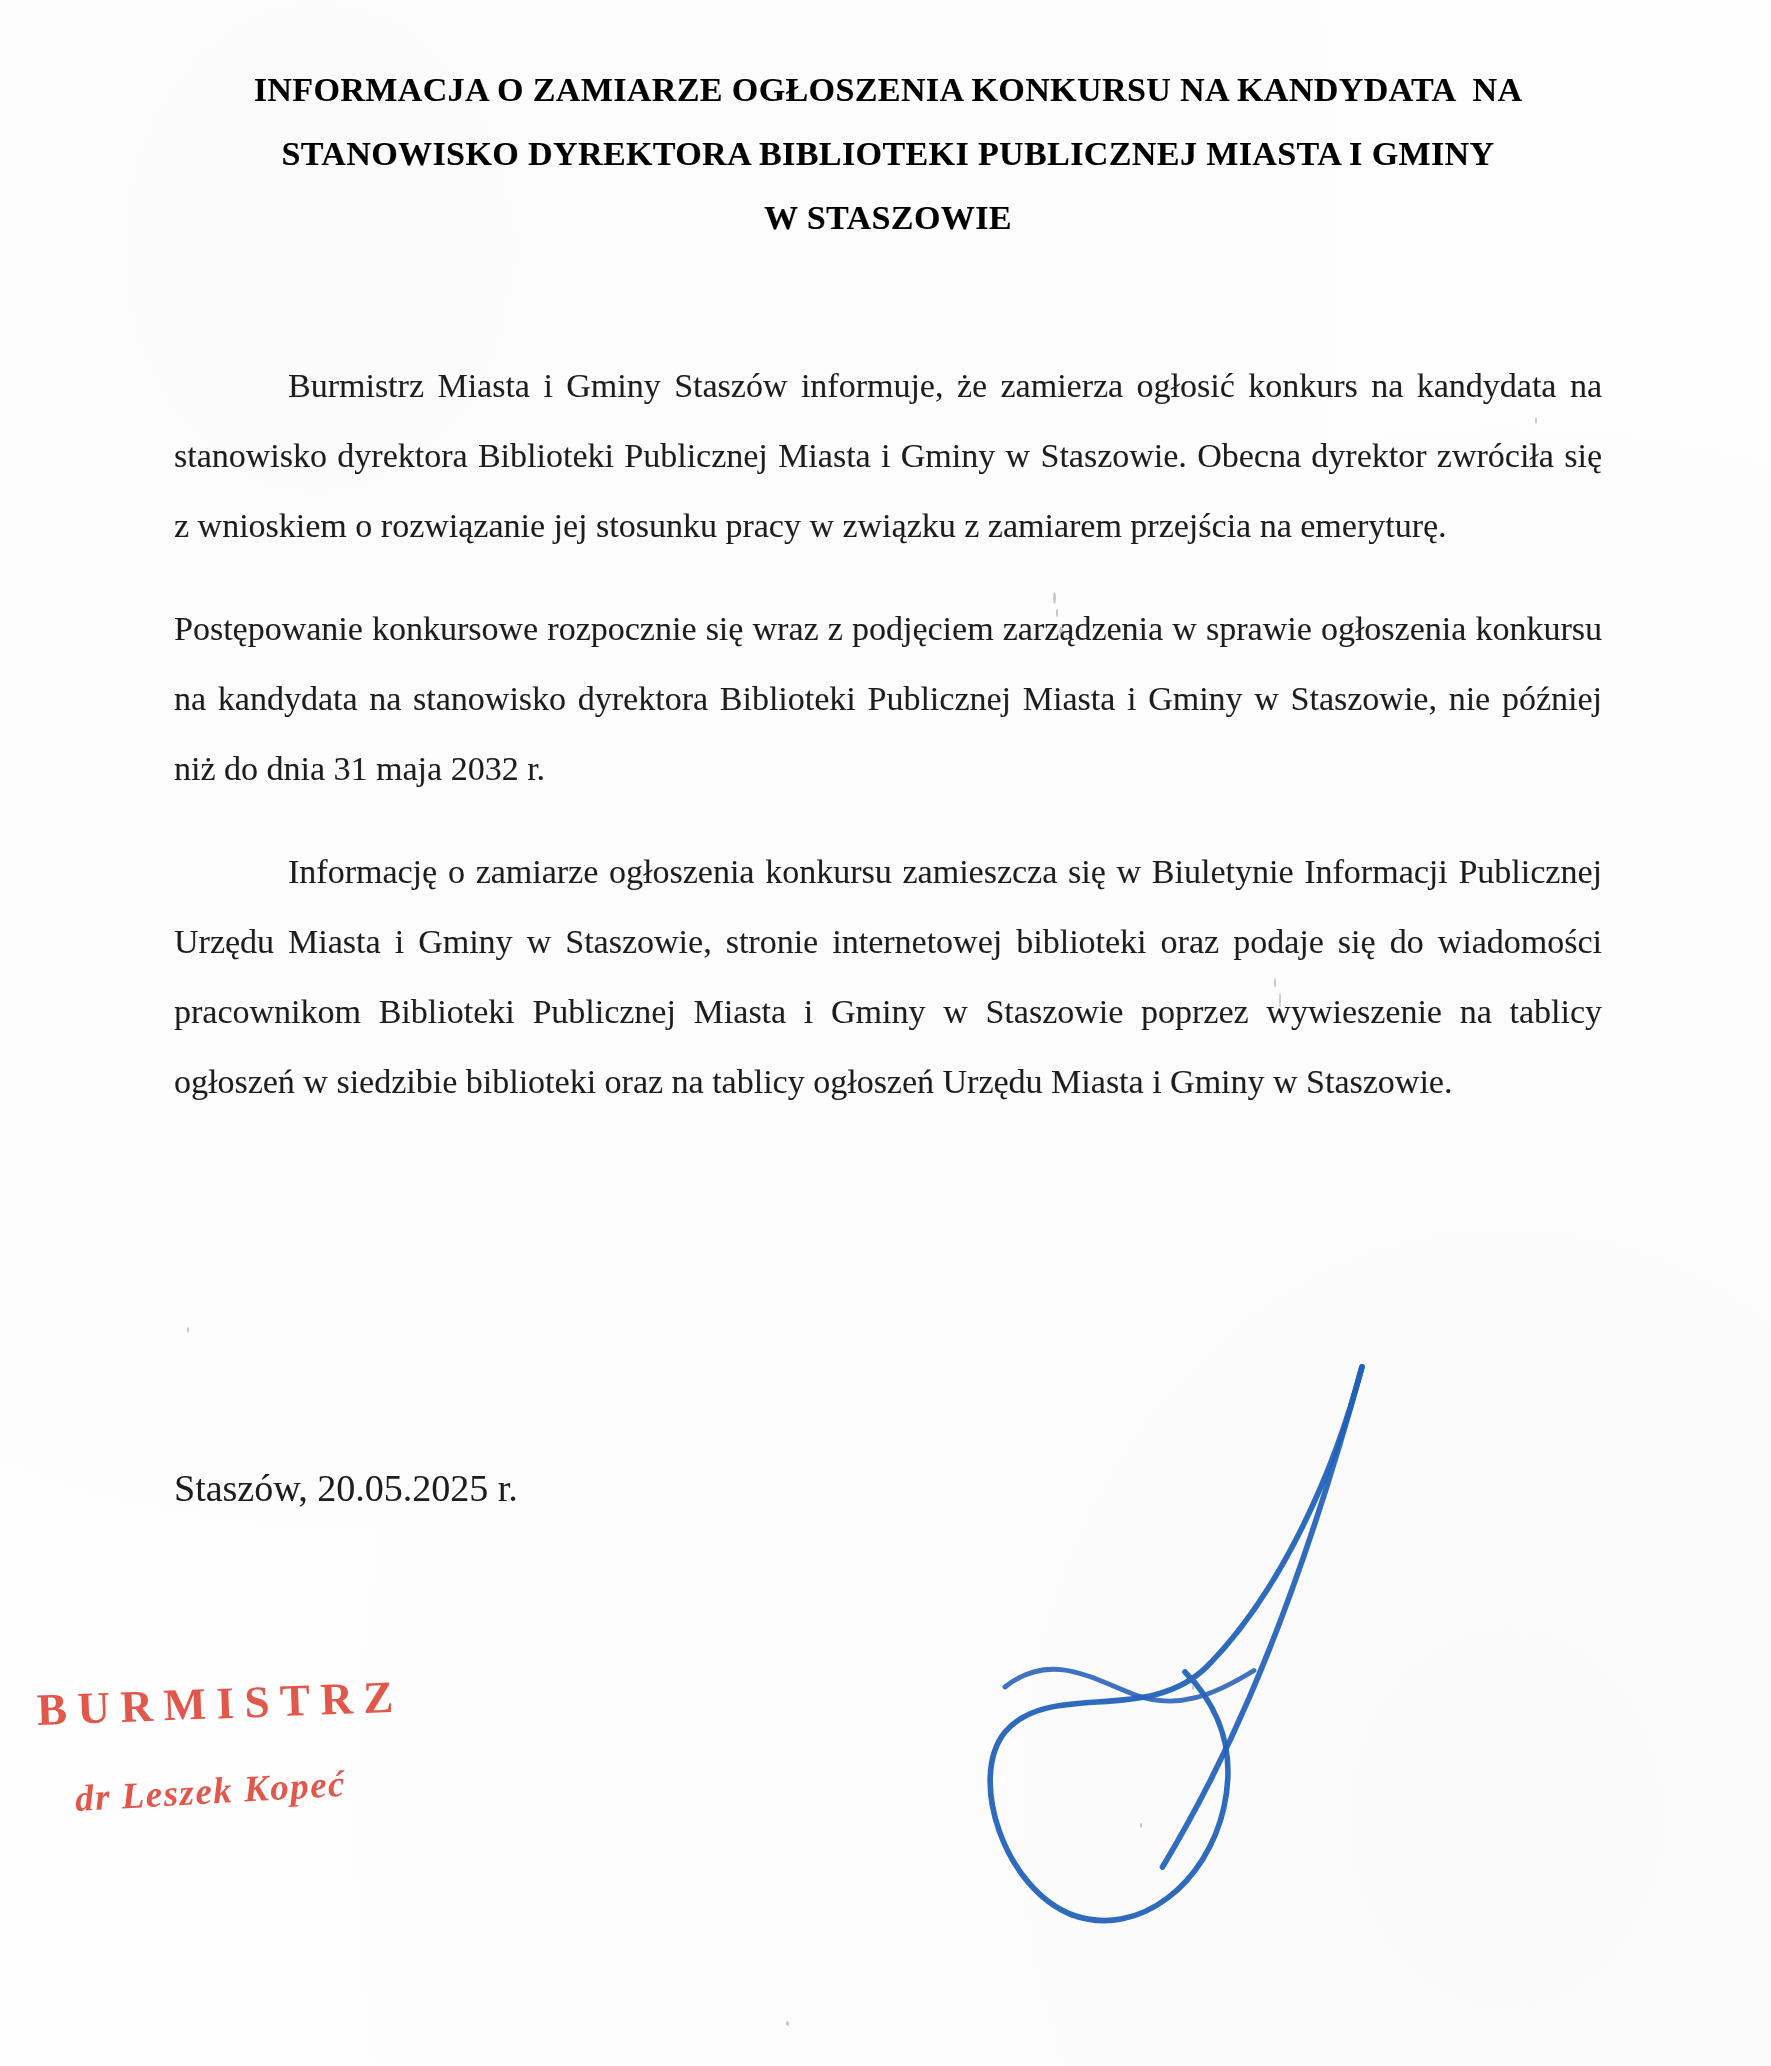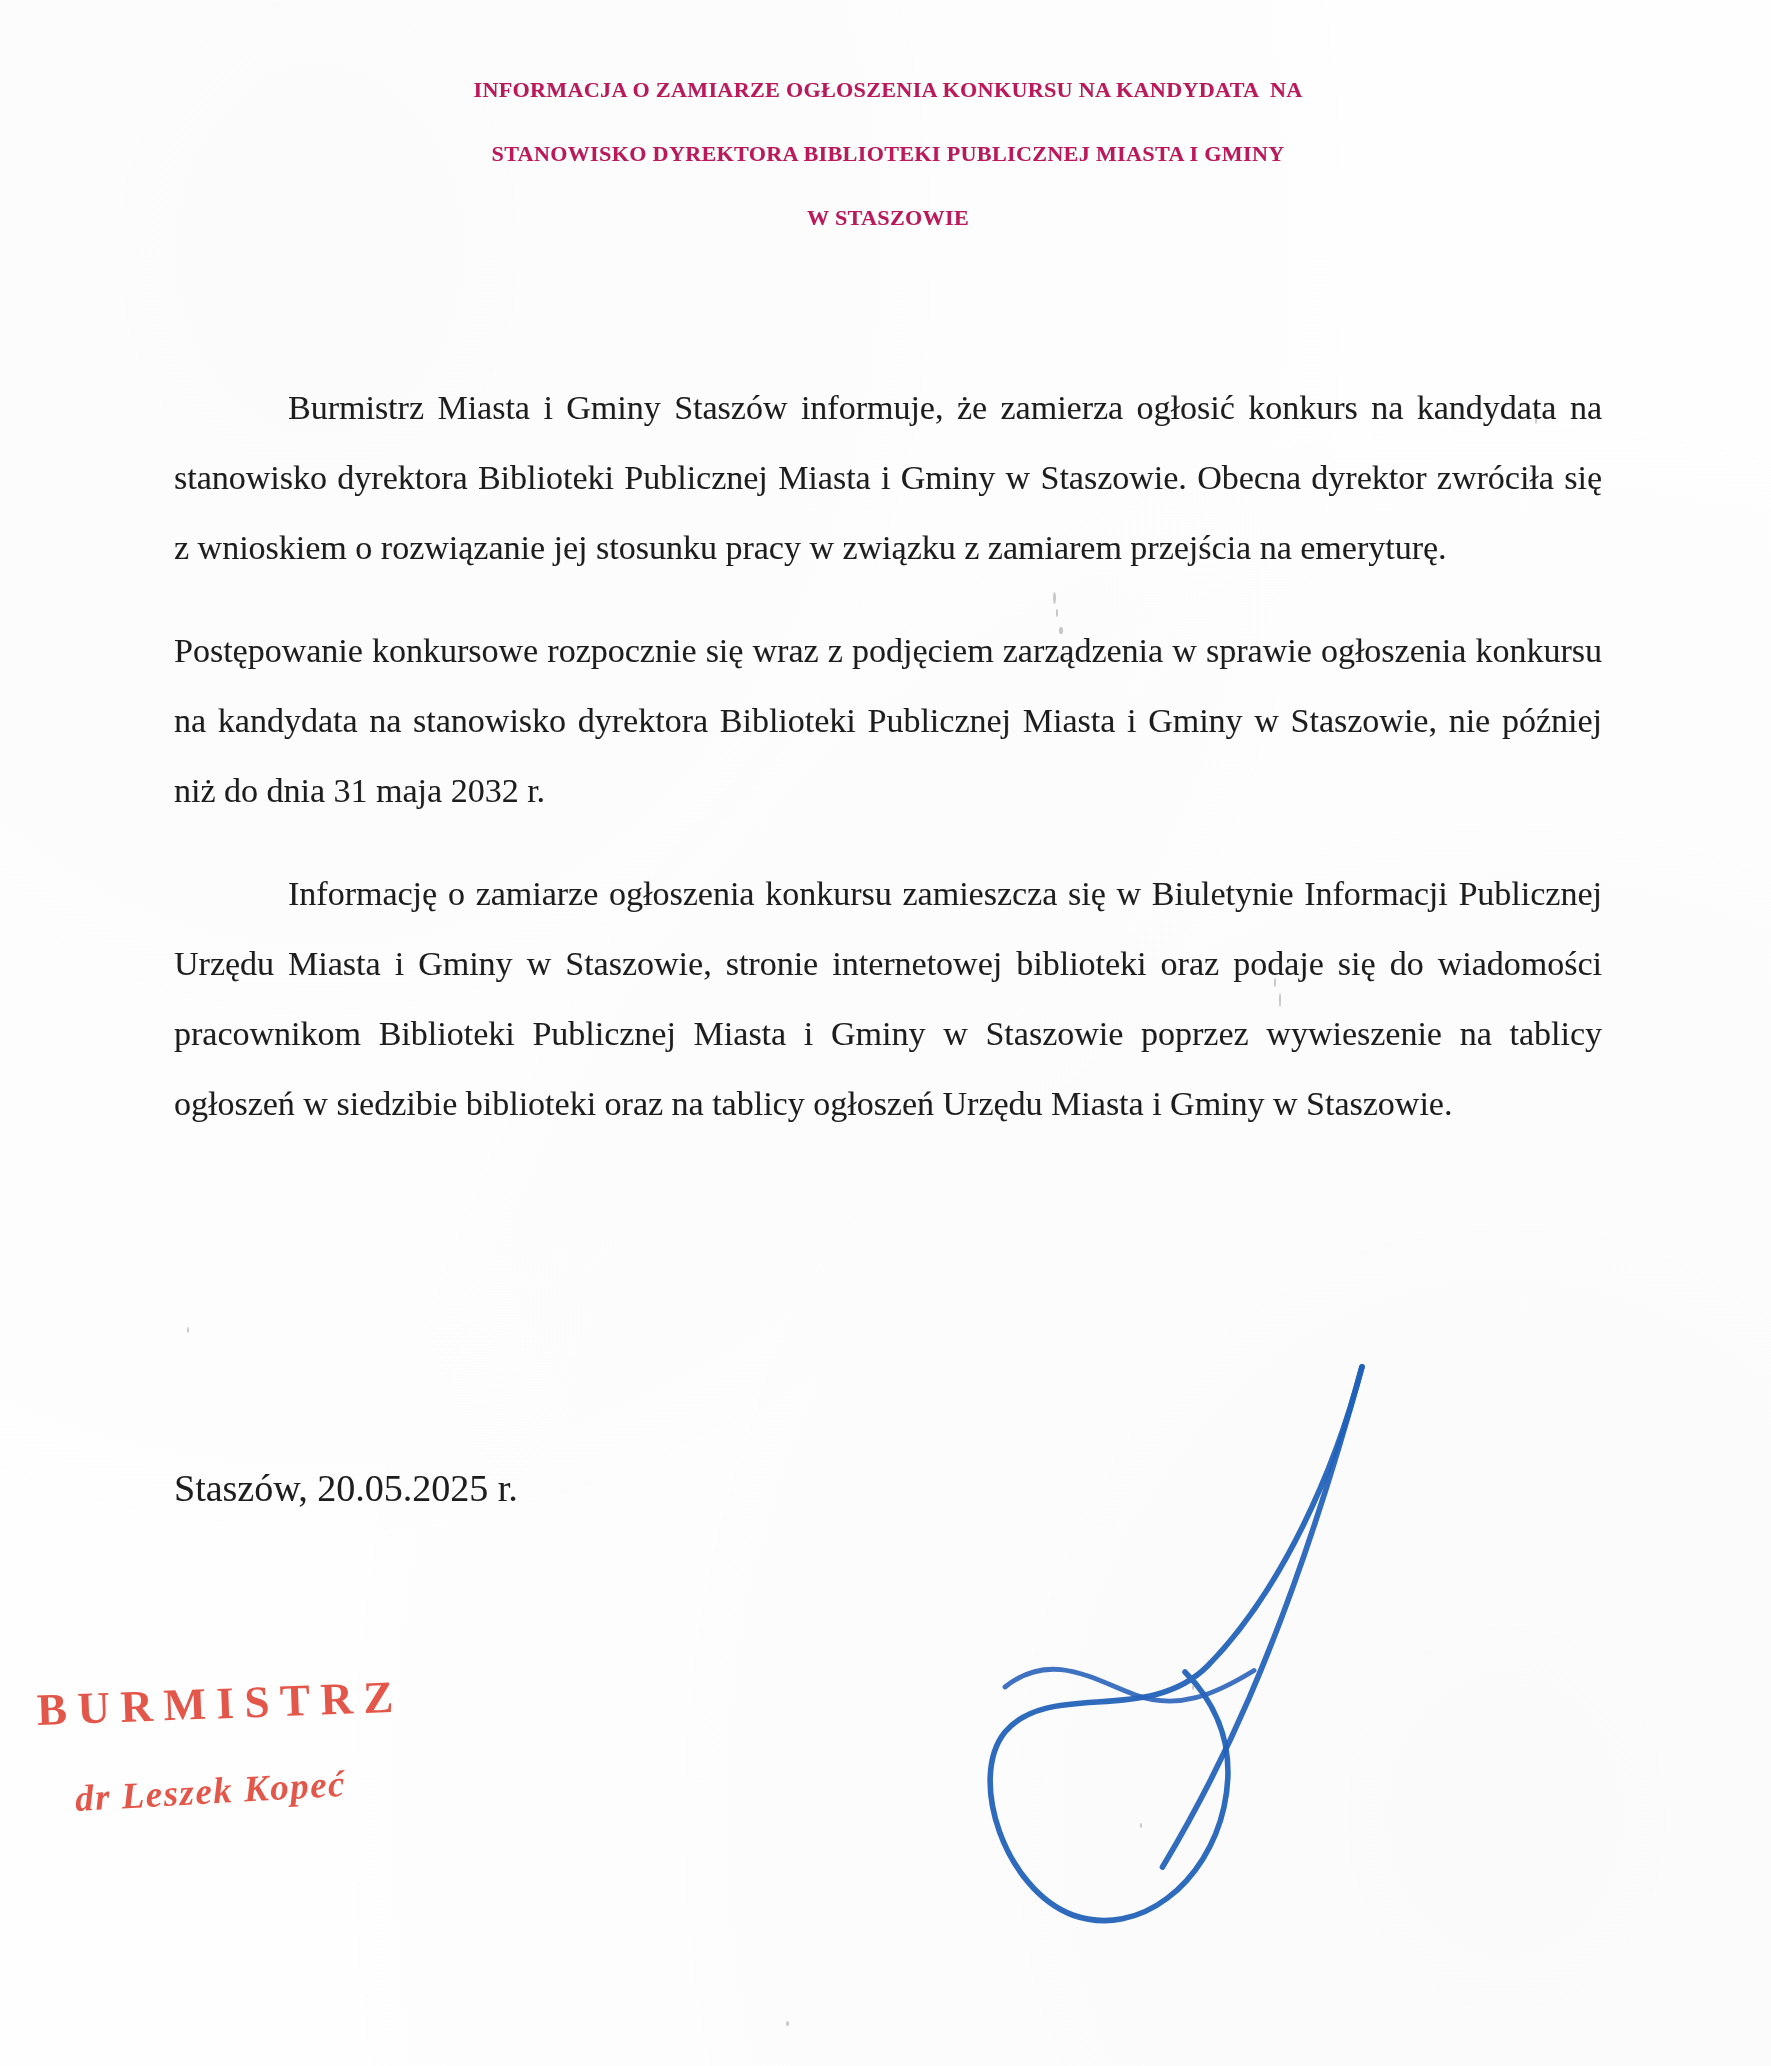--- a/index.html
+++ b/index.html
@@ -31,33 +31,33 @@
   
   .heading {
     position: absolute;
     left: 174px;
     top: 58px;
     width: 1428px;
     text-align: center;
   }
   .heading-line {
     font-weight: bold;
-    font-size: 22px;
+    font-size: 34px;
     letter-spacing: 0.4px;
     line-height: 64px;
     white-space: pre;
-    color: #be185d;
+    color: #000000;
     text-shadow: 0.4px 0.3px 0 rgba(40,40,40,0.30);
   }
 
   
   .body-block {
     position: absolute;
     left: 174px;
-    top: 373px;
+    top: 351px;
     width: 1428px;
   }
   .para {
     font-size: 34px;
     line-height: 70px;
     text-align: justify;
     text-justify: inter-word;
     margin: 0 0 33px 0;
     color: #1d1d1d;
     text-shadow: 0.4px 0.3px 0 rgba(45,45,45,0.22);

